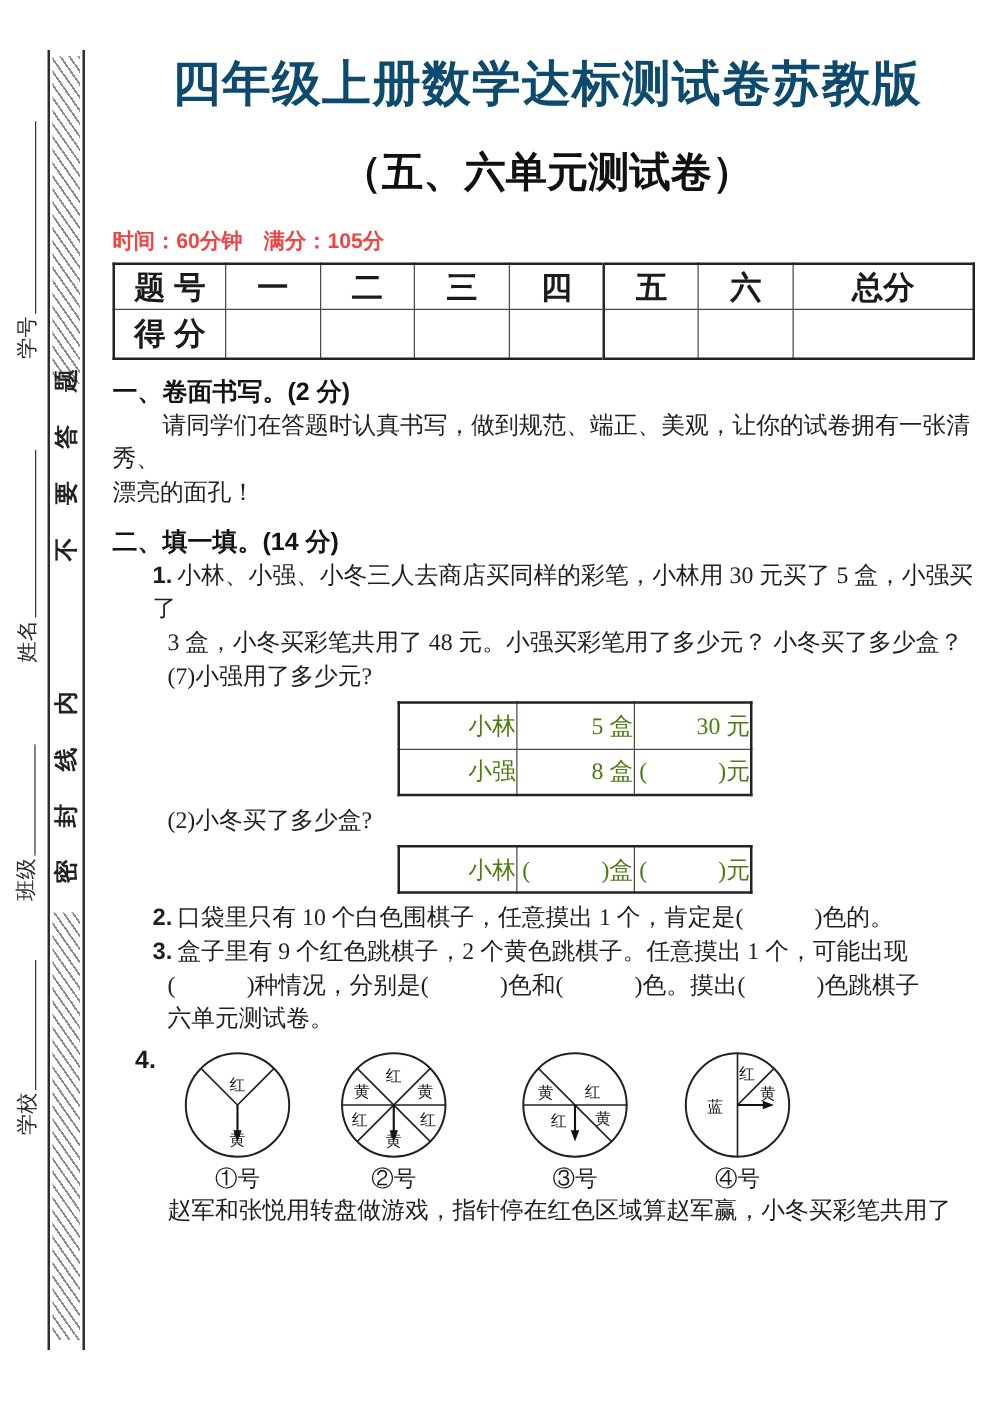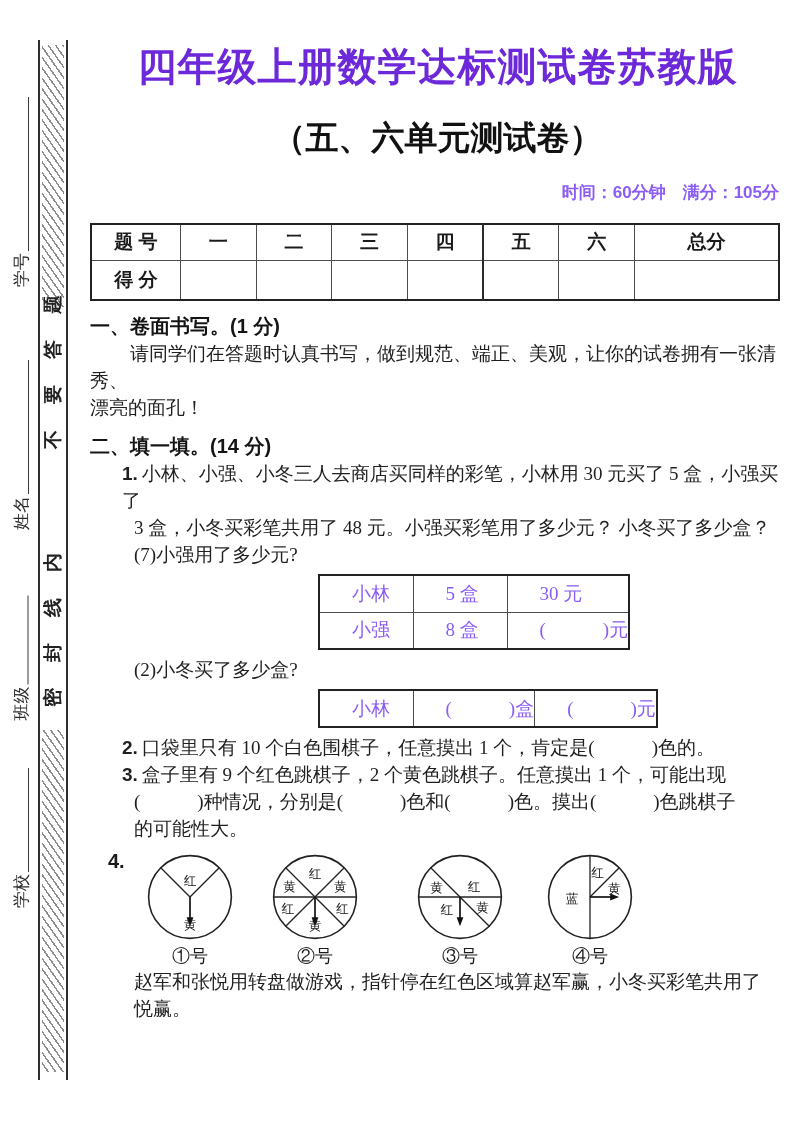--- a/index.html
+++ b/index.html
@@ -29,49 +29,49 @@
                 transform:rotate(-90deg); text-align:center; letter-spacing:26px;
                 padding-left:26px; font-size:19px; font-weight:bold; color:#222;
                 font-family:"Liberation Serif","DejaVu Serif",serif; white-space:nowrap; }
   .seal-group-top { top:337px; }
   .seal-group-bottom { top:595px; }
 
   
   .content { position:absolute; left:90px; top:0; width:695px; height:1122px; }
 
   .title { text-align:center; margin-top:40px; font-size:39px; font-weight:bold;
-           font-family:"Liberation Sans","DejaVu Sans",sans-serif; letter-spacing:1px; color:#6d28d9; }
+           font-family:"Liberation Sans","DejaVu Sans",sans-serif; letter-spacing:1px; color:#0c4a6e; }
   .subtitle { text-align:center; margin-top:22px; font-size:33px; font-weight:bold;
               font-family:"Liberation Sans","DejaVu Sans",sans-serif; color:#111; }
-  .meta { text-align:right; margin-top:20px; margin-right:6px; font-size:17px; font-weight:bold;
-          font-family:"Liberation Sans","DejaVu Sans",sans-serif; color:#8b5cf6; }
-
-  table.score-table { border-collapse:collapse; width:690px; margin-top:19px;
-                      font-size:19px; table-layout:fixed; }
+  .meta { margin-top:20px; margin-right:6px; font-size:17px; font-weight:bold;
+          font-family:"Liberation Sans","DejaVu Sans",sans-serif; color:#ef4444; }
+
+  table.score-table { border-collapse:collapse; width:690px; margin-top:6px;
+                      font-size:25px; table-layout:fixed; }
   table.score-table td { border:1px solid #4c4c4c; text-align:center; height:36px;
                          font-family:"Liberation Sans","DejaVu Sans",sans-serif; color:#1b1b1b; }
   table.score-table tr:first-child td { font-weight:bold; }
   table.score-table tr:last-child td { height:40px; font-weight:bold; }
   table.score-table td:first-child { width:13%; }
   table.score-table td:last-child { width:21%; }
   table.score-table td:nth-child(6) { border-left:2.2px solid #2a2a2a; }
   table.score-table { border:2.4px solid #222; }
 
   .sec-head { font-size:20px; font-weight:bold; margin-top:12px;
               font-family:"Liberation Sans","DejaVu Sans",sans-serif; color:#141414; }
   .line { font-size:19px; line-height:27px; color:#1f1f1f; }
   .indent1 { text-indent:40px; }
   .qline { margin-left:32px; }
   .qcont { margin-left:44px; }
   .qnum { font-weight:bold; font-family:"Liberation Sans","DejaVu Sans",sans-serif; margin-right:4px; }
 
   table.mini { border-collapse:collapse; margin-left:228px; margin-top:6px; margin-bottom:6px;
                font-size:19px; table-layout:fixed; border:2px solid #222; }
-  table.mini td { border:1px solid #4c4c4c; width:94px; height:37px; text-align:left;
-                  white-space:nowrap; color:#8b5cf6;padding-left:32px; }
+  table.mini td { border:1px solid #4c4c4c; width:94px; height:37px; text-align:right;
+                  white-space:nowrap; color:#4d7c0f; }
 
   .spinner-row { position:relative; height:118px; margin-top:8px; }
   .q4num { position:absolute; left:18px; top:0; font-size:20px; font-weight:bold;
            font-family:"Liberation Sans","DejaVu Sans",sans-serif; }
   .spinner { position:absolute; width:96px; text-align:center; }
   .sp1 { left:52px; } .sp2 { left:177px; } .sp3 { left:322px; } .sp4 { left:452px; }
   .spinner svg { width:96px; height:94px; display:block; }
   .spinner .splabel { font-size:18px; margin-top:0px; color:#1b1b1b; }
 </style>
 </head>
@@ -127,21 +127,21 @@
           <td></td>
           <td></td>
           <td></td>
           <td></td>
           <td></td>
           <td></td>
         </tr>
       </tbody>
   </table>
 
-  <div class="sec-head">一、卷面书写。(1 分)</div>
+  <div class="sec-head">一、卷面书写。(2 分)</div>
   <div class="line indent1">请同学们在答题时认真书写，做到规范、端正、美观，让你的试卷拥有一张清秀、</div>
   <div class="line">漂亮的面孔！</div>
 
   <div class="sec-head">二、填一填。(14 分)</div>
 
   <div class="line qline"><span class="qnum">1.</span><span>小林、小强、小冬三人去商店买同样的彩笔，小林用 30 元买了 5 盒，小强买了</span></div>
   <div class="line qcont">3 盒，小冬买彩笔共用了 48 元。小强买彩笔用了多少元？ 小冬买了多少盒？</div>
   <div class="line qcont">(7)小强用了多少元?</div>
 
   <table class="mini">
@@ -168,21 +168,21 @@
           <td>(　　　)盒</td>
           <td>(　　　)元</td>
         </tr>
       </tbody>
   </table>
 
   <div class="line qline"><span class="qnum">2.</span><span>口袋里只有 10 个白色围棋子，任意摸出 1 个，肯定是(　　　)色的。</span></div>
 
   <div class="line qline"><span class="qnum">3.</span><span>盒子里有 9 个红色跳棋子，2 个黄色跳棋子。任意摸出 1 个，可能出现</span></div>
   <div class="line qcont">(　　　)种情况，分别是(　　　)色和(　　　)色。摸出(　　　)色跳棋子</div>
-  <div class="line qcont">的可能性大。</div>
+  <div class="line qcont">六单元测试卷。</div>
 
   <div class="spinner-row">
     <span class="q4num">4.</span>
     <div class="spinner sp1" id="spinner-0">
         <svg viewBox="-50 -50 100 100">
           <circle r="44" cx="0" cy="0" fill="none" stroke="#222" stroke-width="1.7"></circle>
           <line x1="0" y1="0" x2="31.112698372208094" y2="-31.112698372208087" stroke="#222" stroke-width="1.4"></line>
           <line x1="0" y1="0" x2="-31.112698372208087" y2="-31.112698372208094" stroke="#222" stroke-width="1.4"></line>
           <line x1="0" y1="0" x2="0" y2="23" stroke="#111" stroke-width="1.8"></line>
           <polygon points="0,31 -3.6,21.5 3.6,21.5" fill="#111"></polygon>
@@ -231,15 +231,14 @@
           <polygon points="31,0 21.5,-3.6 21.5,3.6" fill="#111"></polygon>
           <text x="-19" y="2" text-anchor="middle" dominant-baseline="central" font-size="13.5" fill="#151515">蓝</text>
           <text x="8" y="-26" text-anchor="middle" dominant-baseline="central" font-size="13.5" fill="#151515">红</text>
           <text x="26" y="-9" text-anchor="middle" dominant-baseline="central" font-size="13.5" fill="#151515">黄</text>
         </svg>
         <div class="splabel">④号</div>
       </div>
   </div>
 
   <div class="line qcont">赵军和张悦用转盘做游戏，指针停在红色区域算赵军赢，小冬买彩笔共用了</div>
-  <div class="line qcont">悦赢。</div>
 
 </main>
 
 </body></html>

